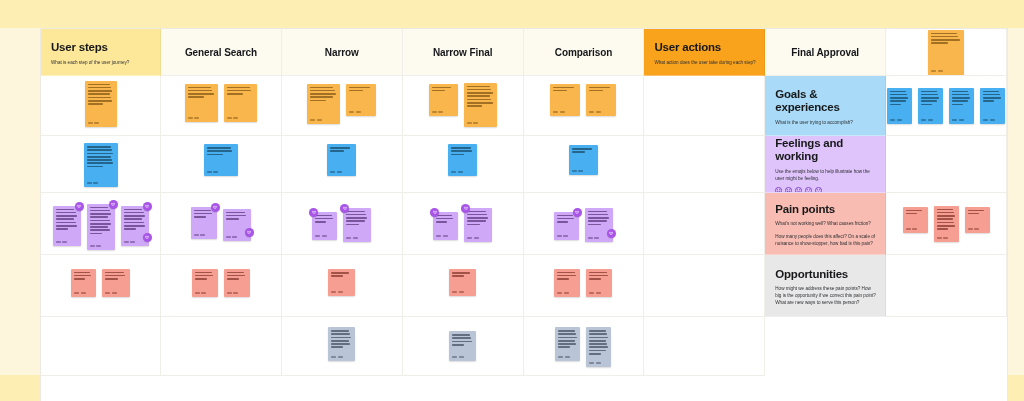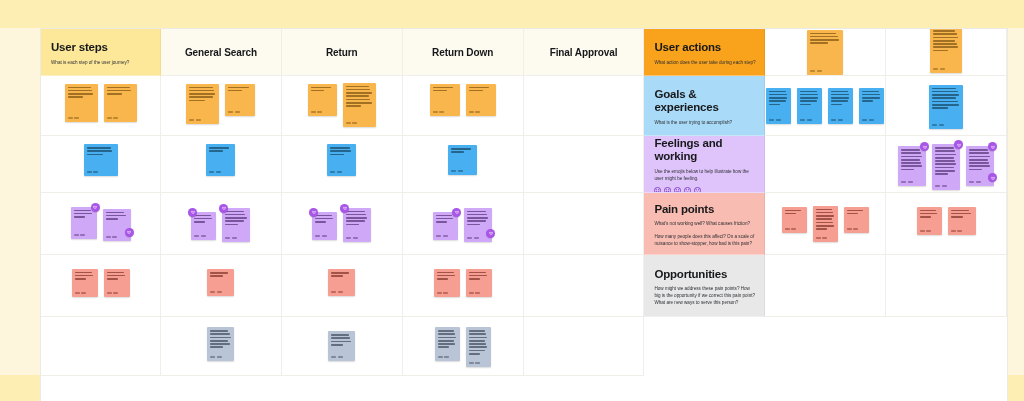--- a/index.html
+++ b/index.html
@@ -132,31 +132,34 @@
 
   <div class="grid" id="grid">
       <div class="cell rowlabel c-steps">
         <div class="rtitle">User steps</div>
         <div class="rsub">What is each step of the user journey?</div>
       </div>
       <div class="cell hdr colhdr">
         <span>General Search</span>
       </div>
       <div class="cell hdr colhdr">
-        <span>Return</span>
+        <span>Narrow</span>
       </div>
       <div class="cell hdr colhdr">
-        <span>Return Down</span>
+        <span>Narrow Final</span>
       </div>
       <div class="cell hdr colhdr">
-        <span>Final Approval</span>
+        <span>Comparison</span>
       </div>
       <div class="cell rowlabel c-acts">
         <div class="rtitle">User actions</div>
         <div class="rsub">What action does the user take during each step?</div>
+      </div>
+      <div class="cell hdr colhdr">
+        <span>Final Approval</span>
       </div>
       <div class="cell plain">
         <div class="notes">
           <div class="note n-orange" style="width: 36px; height: 45px;">
             <div class="lines">
               <div class="ln" style="width: 86%;"></div>
               <div class="ln" style="width: 91%;"></div>
               <div class="ln" style="width: 96%;"></div>
               <div class="ln" style="width: 58%;"></div>
             </div>

